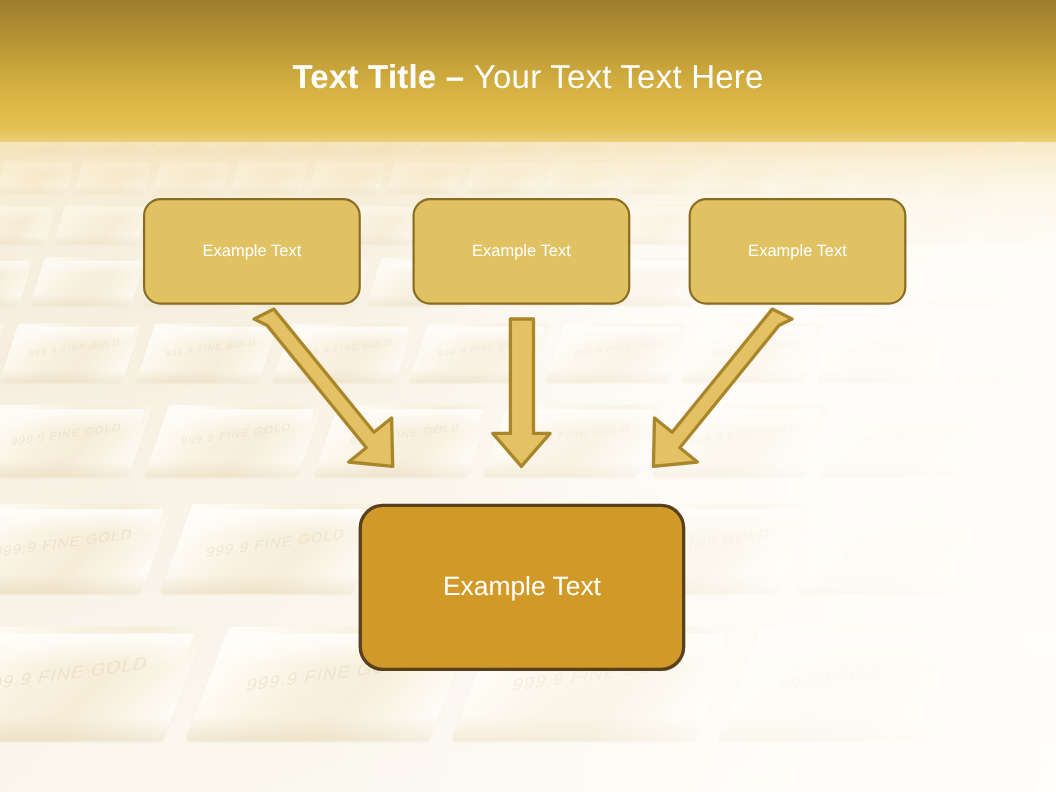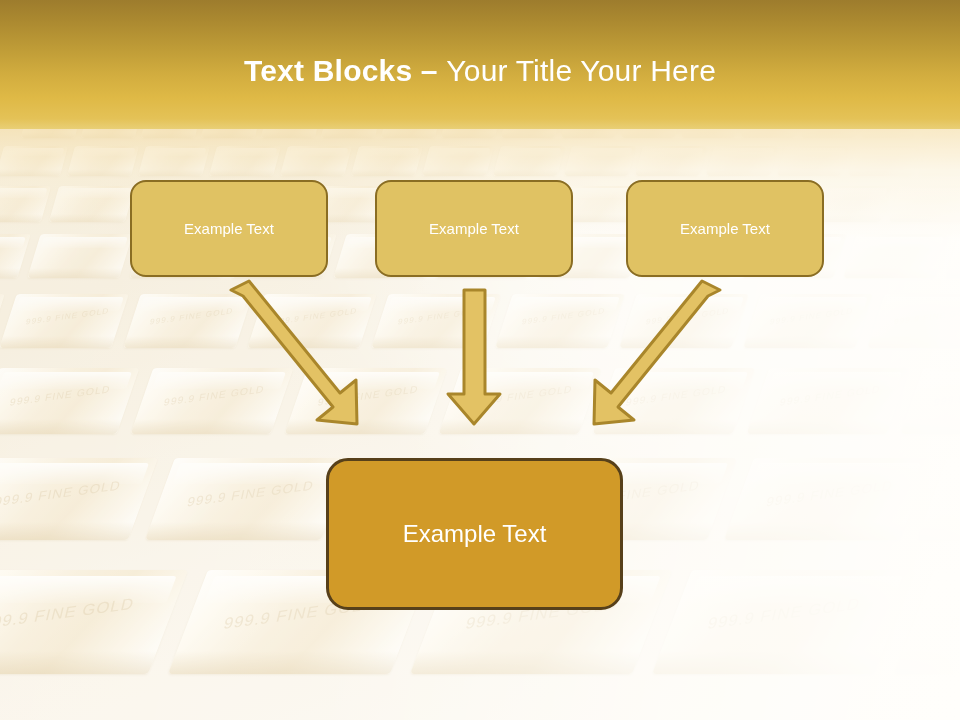--- a/index.html
+++ b/index.html
@@ -640,21 +640,21 @@
           </div>
         </div>
       </div>
     <div class="bg-wash-right"></div>
     <div class="bg-wash-top"></div>
     <div class="bg-wash-overall"></div>
   </div>
 
   <div class="header">
     <div class="header-title">
-      <span class="strong">Text Blocks</span><span>&nbsp;</span><span class="strong">–</span><span>&nbsp;</span><span>Your Title Your Here</span>
+      <span class="strong">Text Title</span><span>&nbsp;</span><span class="strong">–</span><span>&nbsp;</span><span>Your Text Text Here</span>
     </div>
   </div>
 
   <div class="arrow-layer">
     <svg width="960" height="720" viewBox="0 0 960 720" xmlns="http://www.w3.org/2000/svg">
 
       <g>
         <polygon points="231,290 249,281 340,393 356,380 357,424 317,420 333,407 243,296" fill="#E3C264" stroke="#A9862B" stroke-width="3" stroke-linejoin="round"></polygon>
       </g>
 

